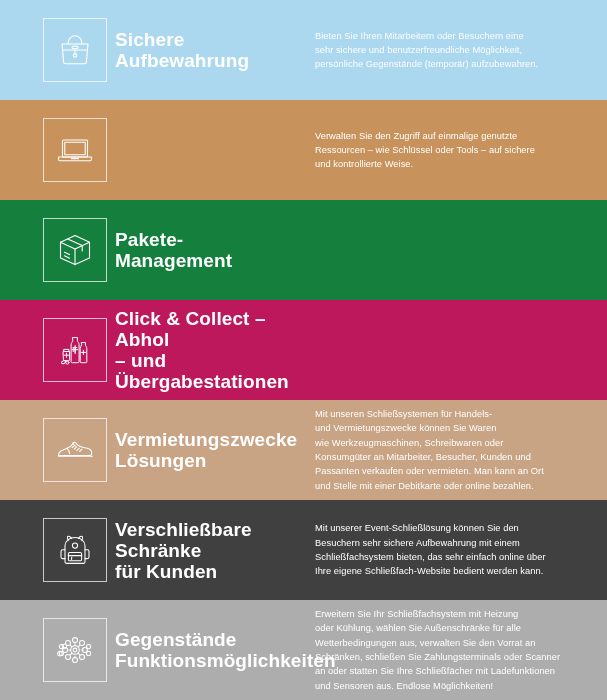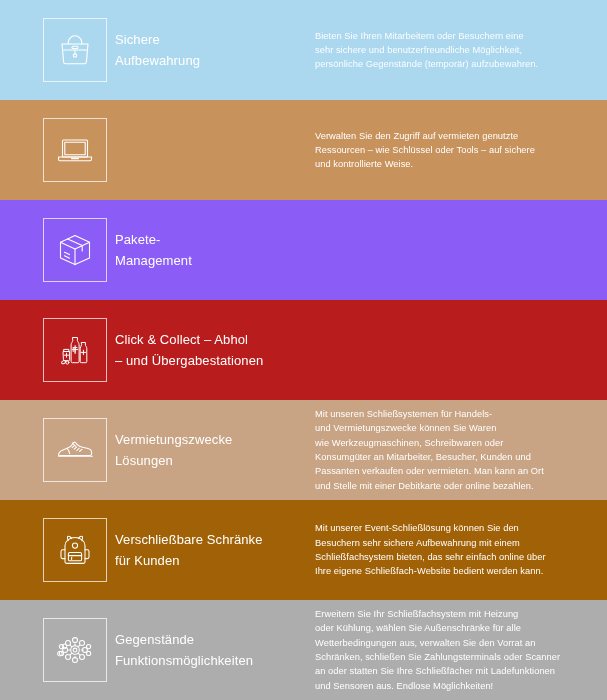--- a/index.html
+++ b/index.html
@@ -38,23 +38,23 @@
   }
   .title {
     position: absolute;
     left: 115px;
     top: 0;
     width: 200px;
     height: 100px;
     display: flex;
     align-items: center;
     color: #ffffff;
-    font-size: 13px;
+    font-size: 19px;
     line-height: 21px;
-    font-weight: 400;
+    font-weight: 700;
     letter-spacing: 0.1px;
     white-space: pre-line;
   }
   .desc {
     position: absolute;
     left: 315px;
     top: 0;
     width: 268px;
     height: 100px;
     display: flex;
@@ -97,43 +97,43 @@
   <div class="icon-box">
     <span>
       <svg width="42" height="42" viewBox="0 0 42 42" fill="none" stroke="#ffffff" stroke-width="1.1" stroke-linecap="round" stroke-linejoin="round">
         <rect x="8.5" y="11" width="25" height="17" rx="1"></rect>
         <rect x="10.8" y="13.2" width="20.4" height="12.6"></rect>
         <path d="M4.5 28 h33 v2.2 a1.6 1.6 0 0 1 -1.6 1.6 H6.1 A1.6 1.6 0 0 1 4.5 30.2 Z"></path>
         <path d="M17.5 29.6 h7"></path>
       </svg>
     </span>
   </div>
-  <div class="desc">Verwalten Sie den Zugriff auf vermieten genutzte
+  <div class="desc">Verwalten Sie den Zugriff auf einmalige genutzte
 Ressourcen – wie Schlüssel oder Tools – auf sichere
 und kontrollierte Weise.</div>
 </div>
 
-<div class="panel sec-3" style="background:#8b5cf6">
+<div class="panel sec-3" style="background:#15803d">
   <div class="icon-box">
     <span>
       <svg width="42" height="42" viewBox="0 0 42 42" fill="none" stroke="#ffffff" stroke-width="1.1" stroke-linecap="round" stroke-linejoin="round">
         <path d="M21 6.5 L35.5 13.2 V29 L21 35.6 L6.5 29 V13.2 Z"></path>
         <path d="M6.5 13.2 L21 19.9 L35.5 13.2"></path>
         <path d="M21 19.9 V35.6"></path>
         <path d="M13.7 9.9 L28.2 16.6 V22"></path>
         <path d="M10.5 23.2 L15.5 25.6"></path>
         <path d="M10.5 26.8 L15.5 29.2"></path>
       </svg>
     </span>
   </div>
   <div class="title">Pakete-
 Management</div>
 </div>
 
-<div class="panel sec-4" style="background:#b91c1c">
+<div class="panel sec-4" style="background:#be185d">
   <div class="icon-box">
     <span>
       <svg width="42" height="42" viewBox="0 0 42 42" fill="none" stroke="#ffffff" stroke-width="1" stroke-linecap="round" stroke-linejoin="round">
 
         <path d="M18.8 8.5 h4.6 v3.2 c0 1.1 1.7 2 1.7 4.1 v16.6 a1.3 1.3 0 0 1 -1.3 1.3 h-5.4 a1.3 1.3 0 0 1 -1.3 -1.3 V15.8 c0 -2.1 1.7 -3 1.7 -4.1 Z"></path>
         <path d="M19.2 18.6 h3.8 M19.2 18.6 l0 4 M21.1 16.6 v8"></path>
         <path d="M18.5 20.6 h5.2 M21.1 18 v5.2"></path>
 
         <path d="M27.6 13.5 h3.8 v2.6 c0 0.9 1.4 1.6 1.4 3.3 v13.3 a1 1 0 0 1 -1 1 h-4.6 a1 1 0 0 1 -1 -1 V19.4 c0 -1.7 1.4 -2.4 1.4 -3.3 Z"></path>
         <path d="M27.2 23.4 h4.4 M29.4 21.2 v4.4"></path>
@@ -165,21 +165,21 @@
   <div class="title">Vermietungszwecke
 Lösungen</div>
   <div class="desc">Mit unseren Schließsystemen für Handels-
 und Vermietungszwecke können Sie Waren
 wie Werkzeugmaschinen, Schreibwaren oder
 Konsumgüter an Mitarbeiter, Besucher, Kunden und
 Passanten verkaufen oder vermieten. Man kann an Ort
 und Stelle mit einer Debitkarte oder online bezahlen.</div>
 </div>
 
-<div class="panel sec-6" style="background:#a16207">
+<div class="panel sec-6" style="background:#404040">
   <div class="icon-box">
     <span>
       <svg width="42" height="42" viewBox="0 0 42 42" fill="none" stroke="#ffffff" stroke-width="1.05" stroke-linecap="round" stroke-linejoin="round">
         <path d="M11 16.5 c0 -4.4 4.5 -8 10 -8 s10 3.6 10 8 v16.3 a1.6 1.6 0 0 1 -1.6 1.6 H12.6 A1.6 1.6 0 0 1 11 32.8 Z"></path>
         <path d="M14.2 11.6 c-0.8 -1.6 -1 -3.1 -0.6 -4.2 1.5 -0.4 3 0.5 4 2"></path>
         <path d="M27.8 11.6 c0.8 -1.6 1 -3.1 0.6 -4.2 -1.5 -0.4 -3 0.5 -4 2"></path>
         <circle cx="21" cy="16.6" r="2.6"></circle>
         <path d="M11 20.8 H8.6 a1.6 1.6 0 0 0 -1.6 1.6 v5.6 a1.6 1.6 0 0 0 1.6 1.6 H11"></path>
         <path d="M31 20.8 h2.4 a1.6 1.6 0 0 1 1.6 1.6 v5.6 a1.6 1.6 0 0 1 -1.6 1.6 H31"></path>
         <rect x="14.4" y="23.4" width="13.2" height="8.4" rx="1.4"></rect>

